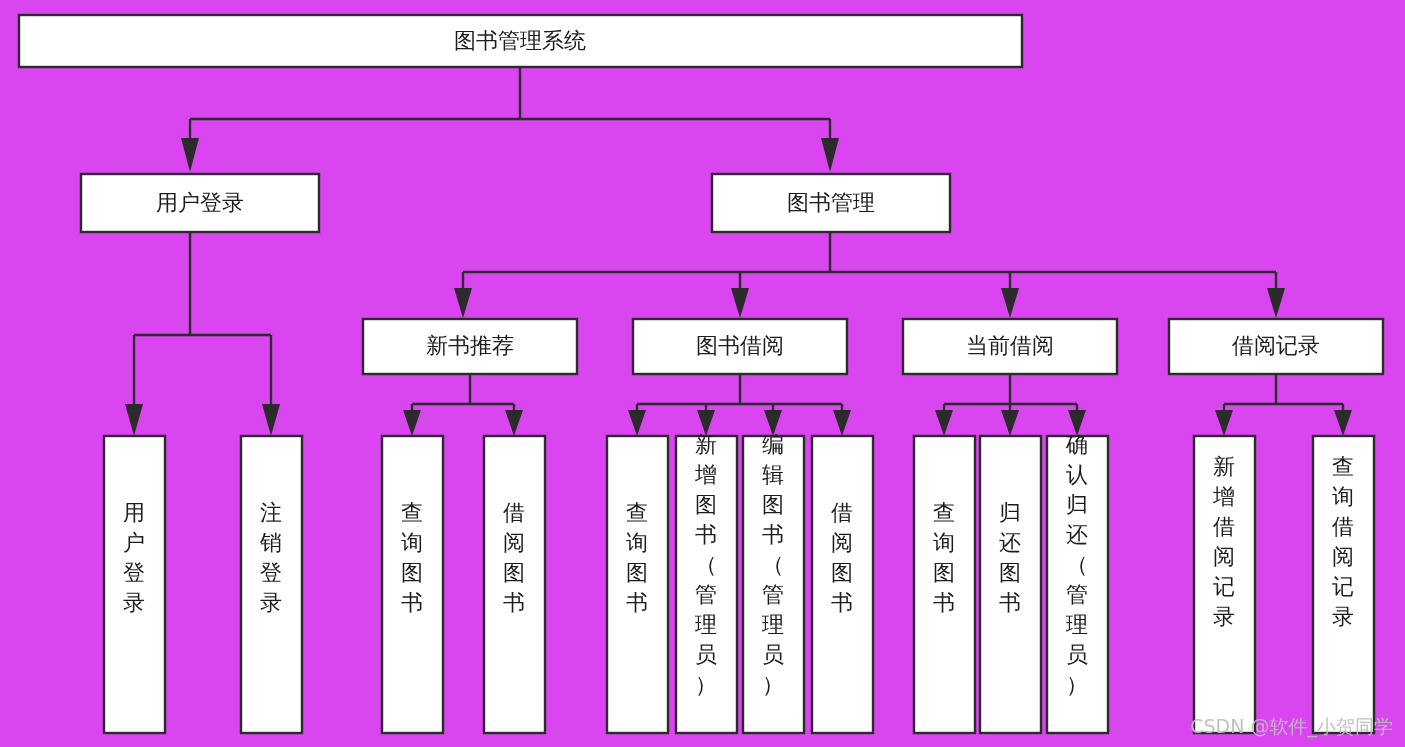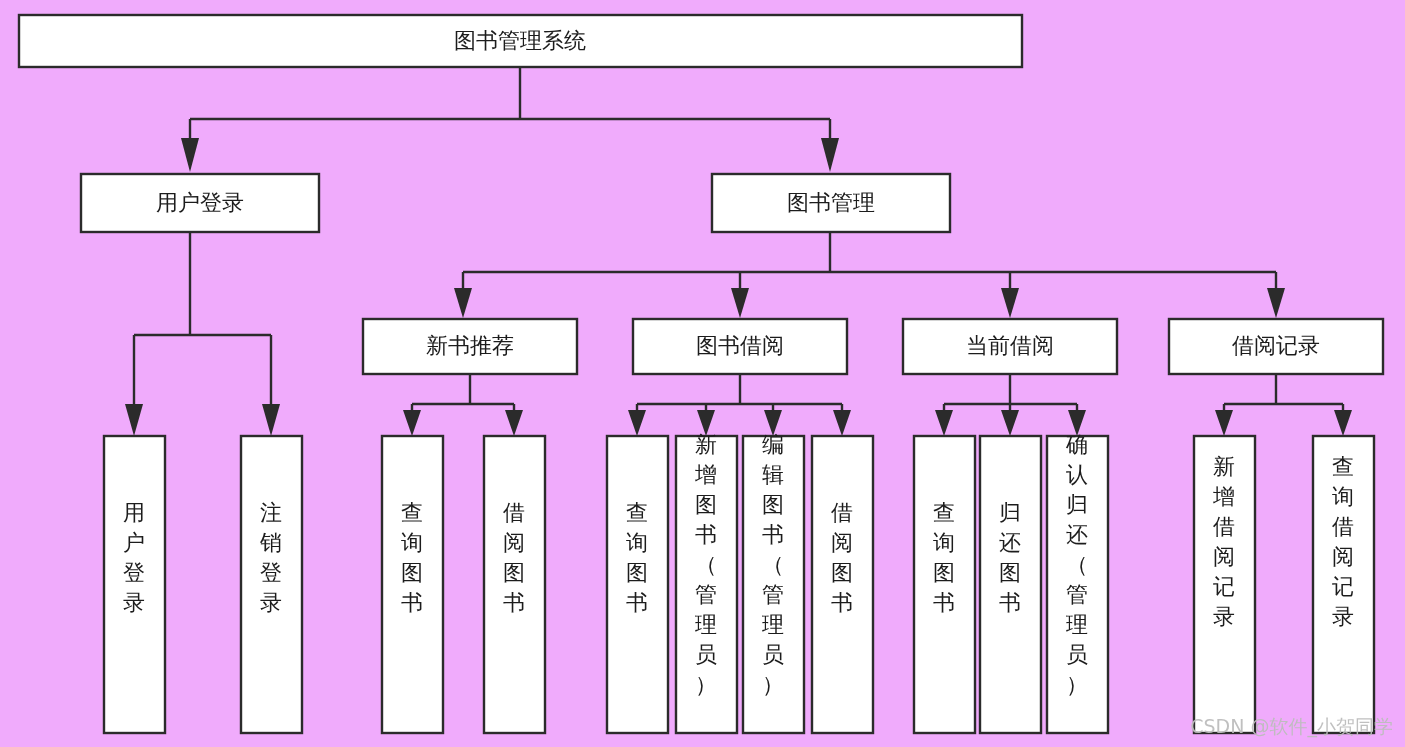--- a/index.html
+++ b/index.html
@@ -12,21 +12,21 @@
     width: 1405px;
     height: 747px;
     font-family: "Liberation Sans", "DejaVu Sans", sans-serif;
     overflow: hidden;
     position: relative;
   }
   #diagram-root {
     position: relative;
     width: 1405px;
     height: 747px;
-    background: #f0abfc;
+    background: #d946ef;
   }
   svg.diagram-canvas {
     position: absolute;
     left: 0;
     top: 0;
     width: 1405px;
     height: 747px;
     display: block;
   }
   .node-box {

